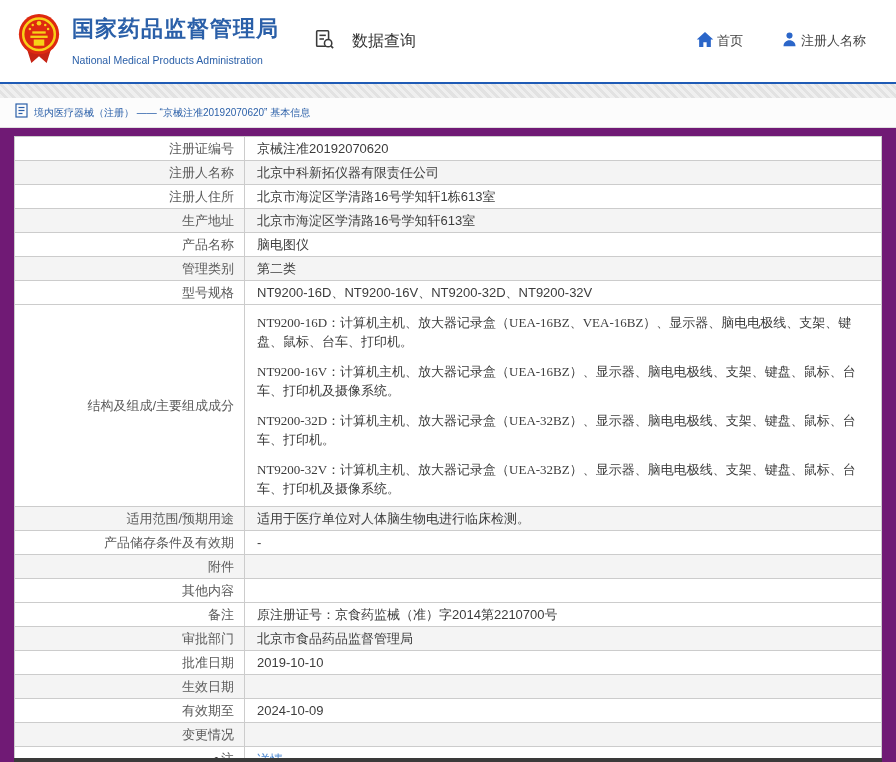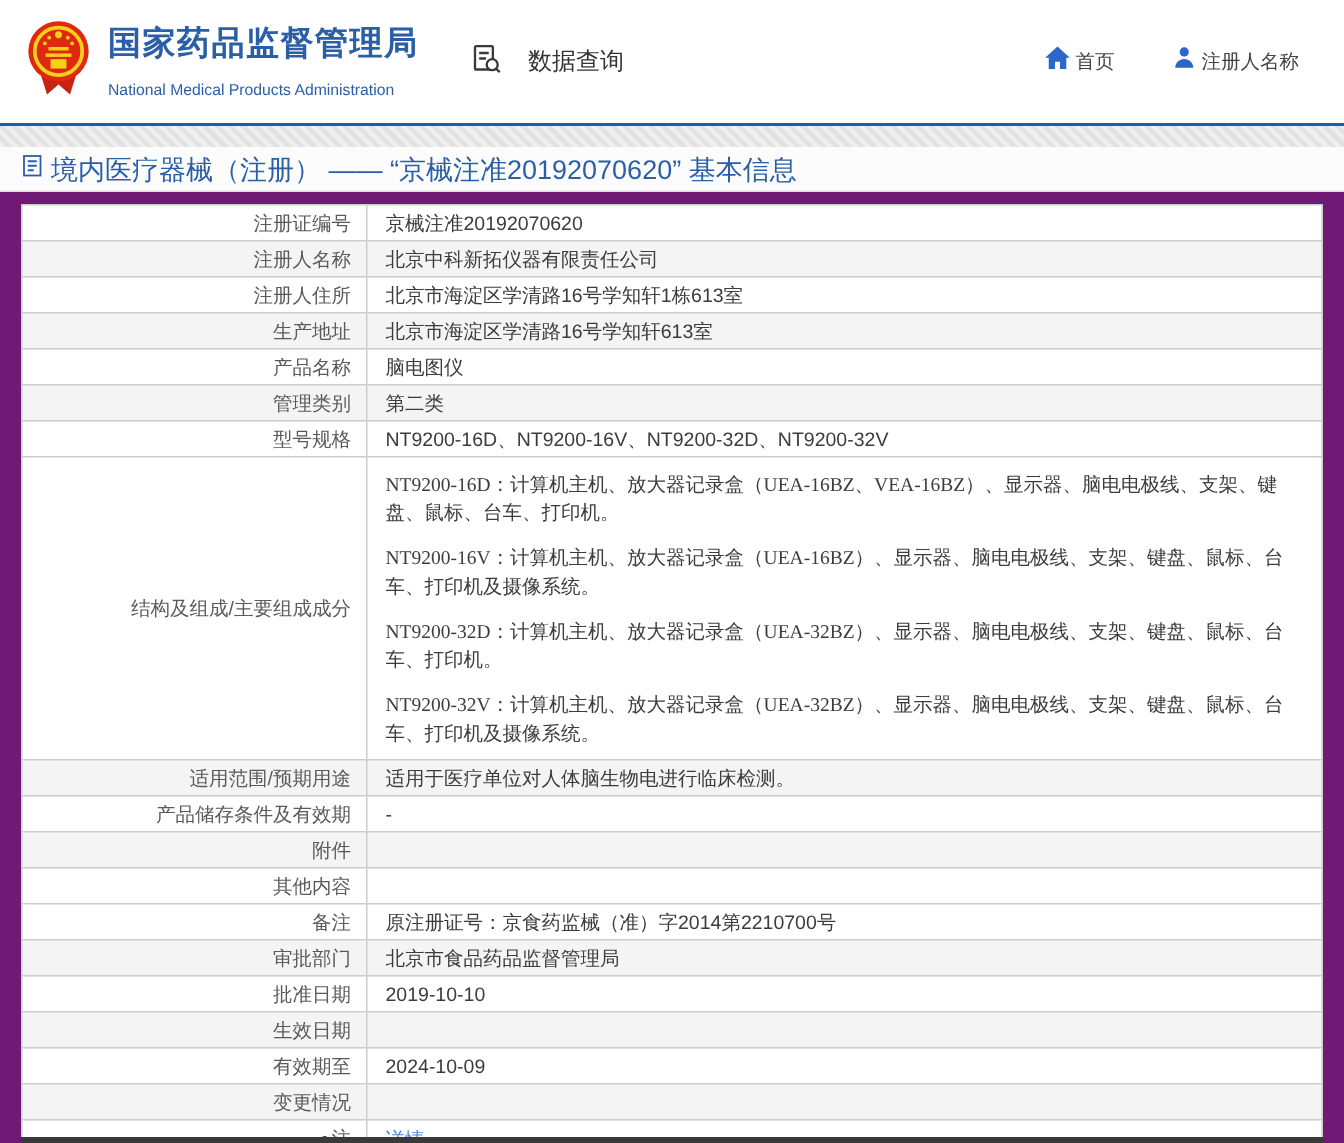--- a/index.html
+++ b/index.html
@@ -33,21 +33,21 @@
   .hatch {
     height:14px;
     background:repeating-linear-gradient(45deg,#efefef 0 3px,#e2e2e2 3px 6px);
   }
 
   
   .crumb-bar {
     height:30px; background:#fcfcfc; border-bottom:1px solid #e0e0e0;
     display:flex; align-items:center; padding:0 15px; gap:6px;
   }
-  .crumb-text { font-size:18px; color:#2a5fa8; }
+  .crumb-text { font-size:10px; color:#2a5fa8; }
 
   
   .table-wrap { padding:8px 14px 0; }
   table.info {
     width:100%; border-collapse:collapse; background:#ffffff;
     font-size:13px; table-layout:fixed;
   }
   table.info td { border:1px solid #cccccc; vertical-align:middle; }
   td.label-cell {
     width:230px; text-align:right; color:#5a5a5a;

